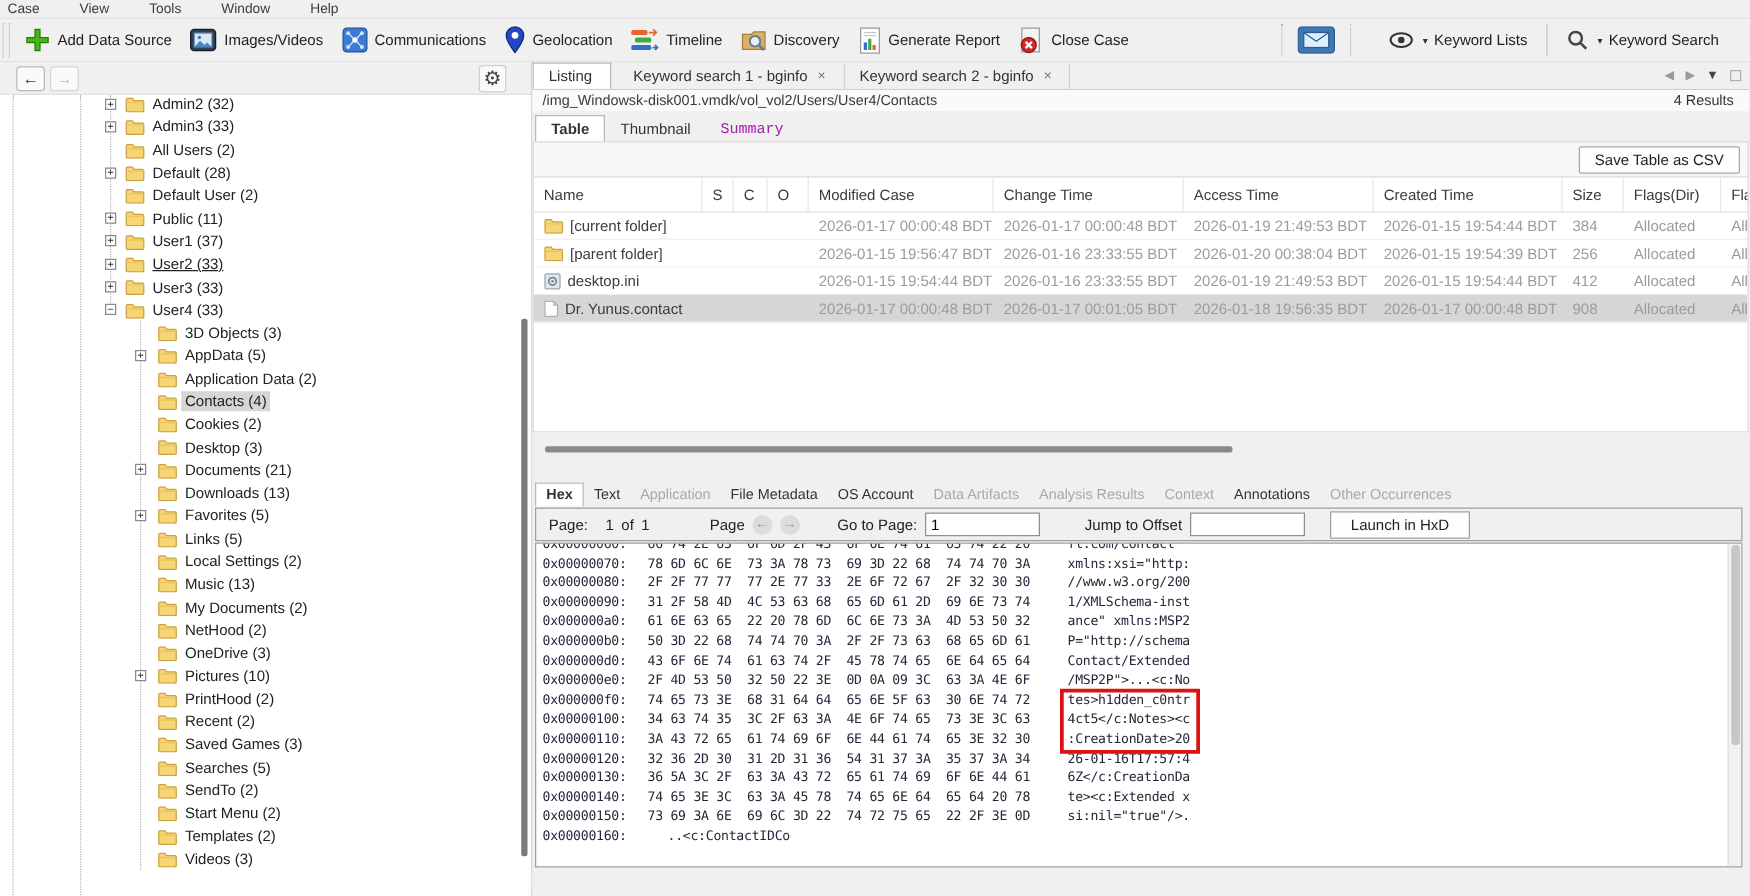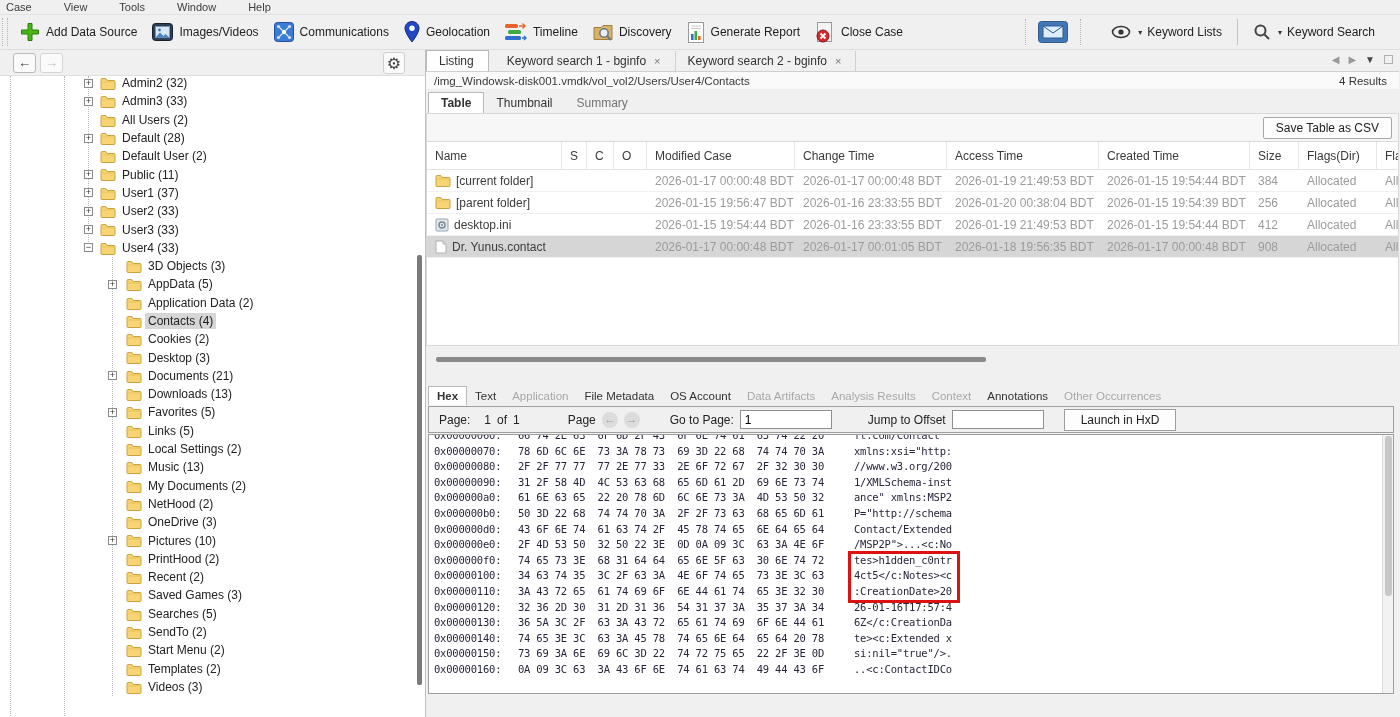--- a/index.html
+++ b/index.html
@@ -51,21 +51,21 @@
   #tab-right-icons .dark { color:#444; }
   #tab-right-icons .sq { width:9px; height:9px; border:1px solid #b0b0b0; }
 
   #path-row { height:18px; background:#fafafa; border-top:1px solid #cfcfcf; display:flex; align-items:center; padding:0 8px; font-size:11.5px; color:#3a3a3a; }
   #path-row .spacer { flex:1; }
   #result-count { font-size:11.5px; color:#333; padding-right:4px; }
 
   #view-tabs { height:24px; display:flex; align-items:flex-end; background:#f0f0f0; padding-left:2px; }
   .view-tab { padding:3px 12px; font-size:12px; color:#333; }
   .view-tab.active { background:#fff; border:1px solid #b9b9b9; border-bottom:none; font-weight:bold; }
-  .view-tab.disabled { color:#737373; }
+  .view-tab.disabled { color:#a21caf;font-family:Liberation Mono, monospace; }
 
   #table-toolbar { height:28px; background:#f7f7f7; border:1px solid #d9d9d9; border-bottom:none; position:relative; }
   #save-csv { position:absolute; right:6px; top:3px; padding:3px 12px; background:#fdfdfd; border:1px solid #a8a8a8; border-radius:2px; font-size:12px; color:#222; }
 
   #table-wrap { height:205px; background:#fff; border:1px solid #d9d9d9; overflow:hidden; position:relative; }
   #table-header { display:flex; height:28px; align-items:center; border-bottom:1px solid #e3e3e3; }
   .th { font-weight:normal; color:#3a3a3a; font-size:12px; padding-left:8px; border-right:1px solid #e6e6e6; height:28px; line-height:28px; overflow:hidden; white-space:nowrap; flex:none; }
   .tr { display:flex; height:22px; align-items:center; border-bottom:1px solid #f0f0f0; }
   .tr.selected { background:#d6d6d6; }
   .td { font-size:12px; color:#9b9b9b; padding-left:8px; white-space:nowrap; overflow:hidden; height:22px; line-height:22px; flex:none; }
@@ -286,21 +286,21 @@
                   <path d="M1 5h14" stroke="#e9c35e"></path>
                 </svg></span>
               <span class="tlabel" style="left: 119px;">User1 (37)</span>
             </div>
             <div class="tree-row">
               <span class="expander" style="left: 84px;">+</span>
               <span class="ticon svg-wrap" style="left: 100px; top: 3px;"><svg width="16" height="13">
                   <path d="M1 3.2v8.3q0 1 1 1h12q1 0 1-1V4.5q0-1-1-1H7.3L5.9 1.6H2q-1 0-1 1z" fill="#f7d575" stroke="#caa23d"></path>
                   <path d="M1 5h14" stroke="#e9c35e"></path>
                 </svg></span>
-              <span class="tlabel" style="left: 119px;">User2 (33)</span>
+              <span class="tlabel" style="left: 119px; text-decoration: underline;">User2 (33)</span>
             </div>
             <div class="tree-row">
               <span class="expander" style="left: 84px;">+</span>
               <span class="ticon svg-wrap" style="left: 100px; top: 3px;"><svg width="16" height="13">
                   <path d="M1 3.2v8.3q0 1 1 1h12q1 0 1-1V4.5q0-1-1-1H7.3L5.9 1.6H2q-1 0-1 1z" fill="#f7d575" stroke="#caa23d"></path>
                   <path d="M1 5h14" stroke="#e9c35e"></path>
                 </svg></span>
               <span class="tlabel" style="left: 119px;">User3 (33)</span>
             </div>
             <div class="tree-row">
@@ -729,21 +729,20 @@
                 <span class="bytes">74 65 3E 3C  63 3A 45 78  74 65 6E 64  65 64 20 78</span>
                 <span class="ascii">te&gt;&lt;c:Extended x</span>
               </div>
               <div class="hex-row">
                 <span class="off">0x00000150:</span>
                 <span class="bytes">73 69 3A 6E  69 6C 3D 22  74 72 75 65  22 2F 3E 0D</span>
                 <span class="ascii">si:nil="true"/&gt;.</span>
               </div>
               <div class="hex-row">
                 <span class="off">0x00000160:</span>
-                <span class="bytes">0A 09 3C 63  3A 43 6F 6E  74 61 63 74  49 44 43 6F</span>
                 <span class="ascii">..&lt;c:ContactIDCo</span>
               </div>
             </div>
           <div id="red-box" style="left: 419px; top: 115.75px; width: 111.953px; height: 51.7812px;"></div>
         </div>
         <div id="hex-vscroll">
             <div class="thumb"></div>
           </div>
       </div>
 

